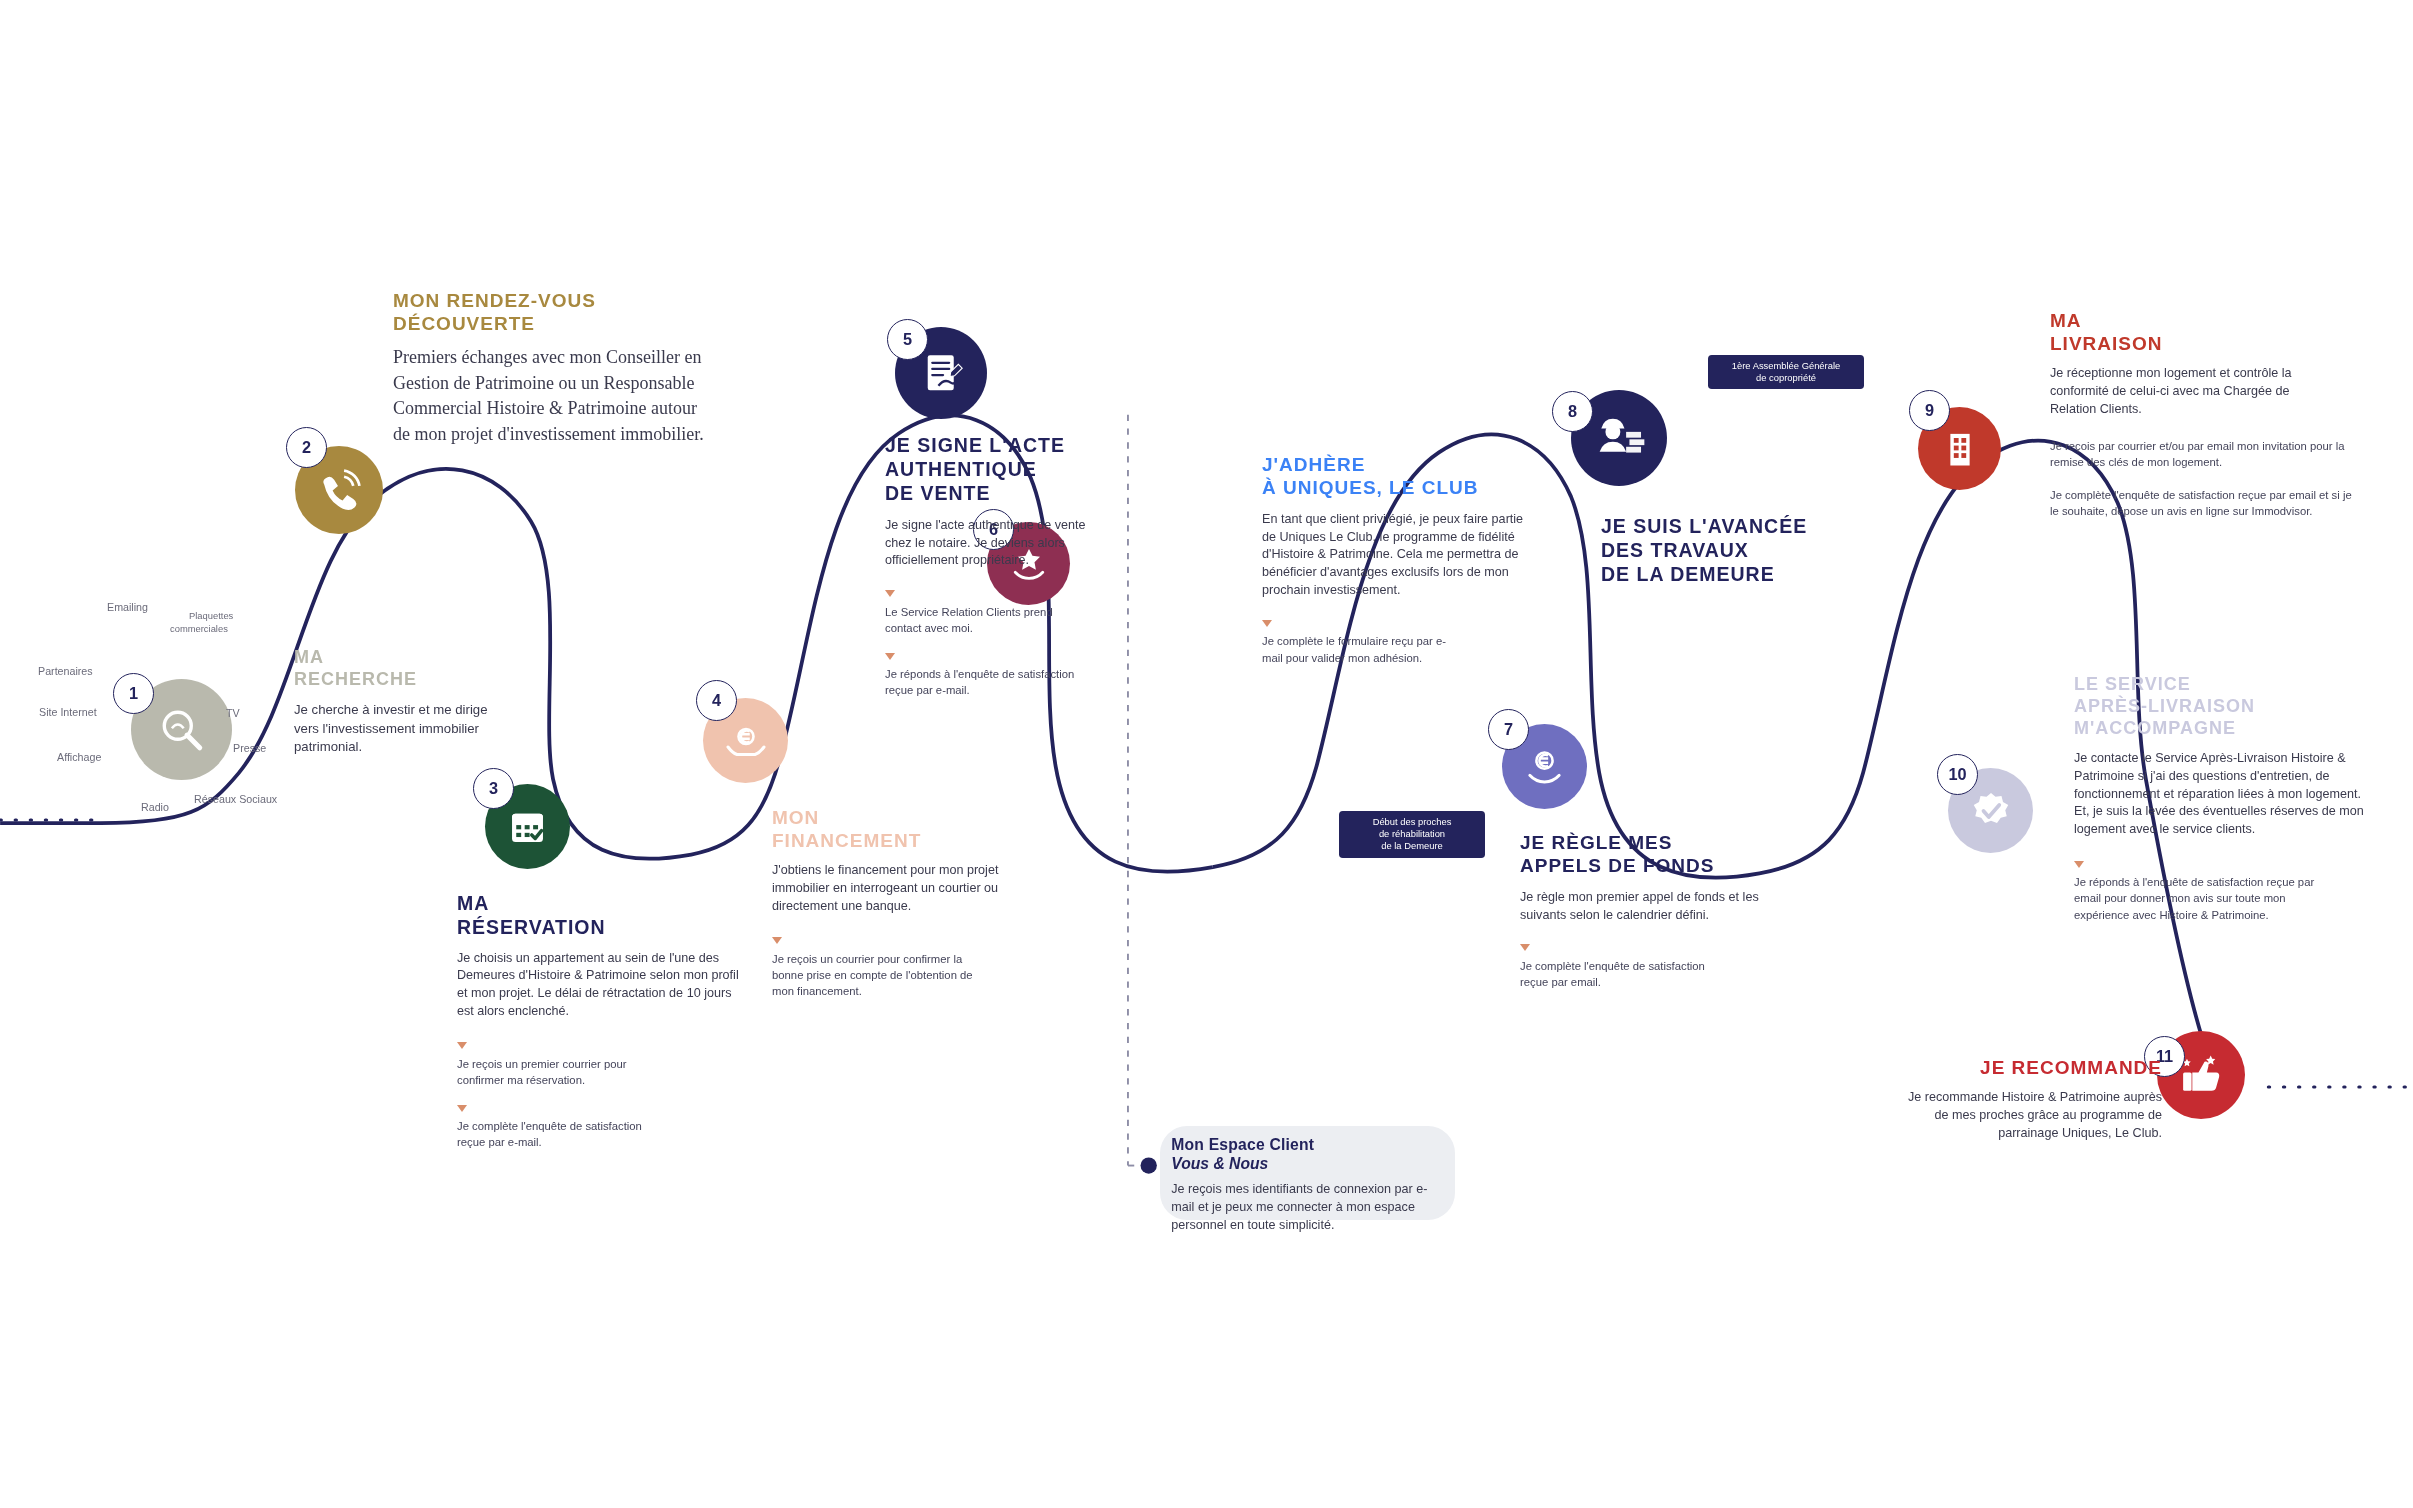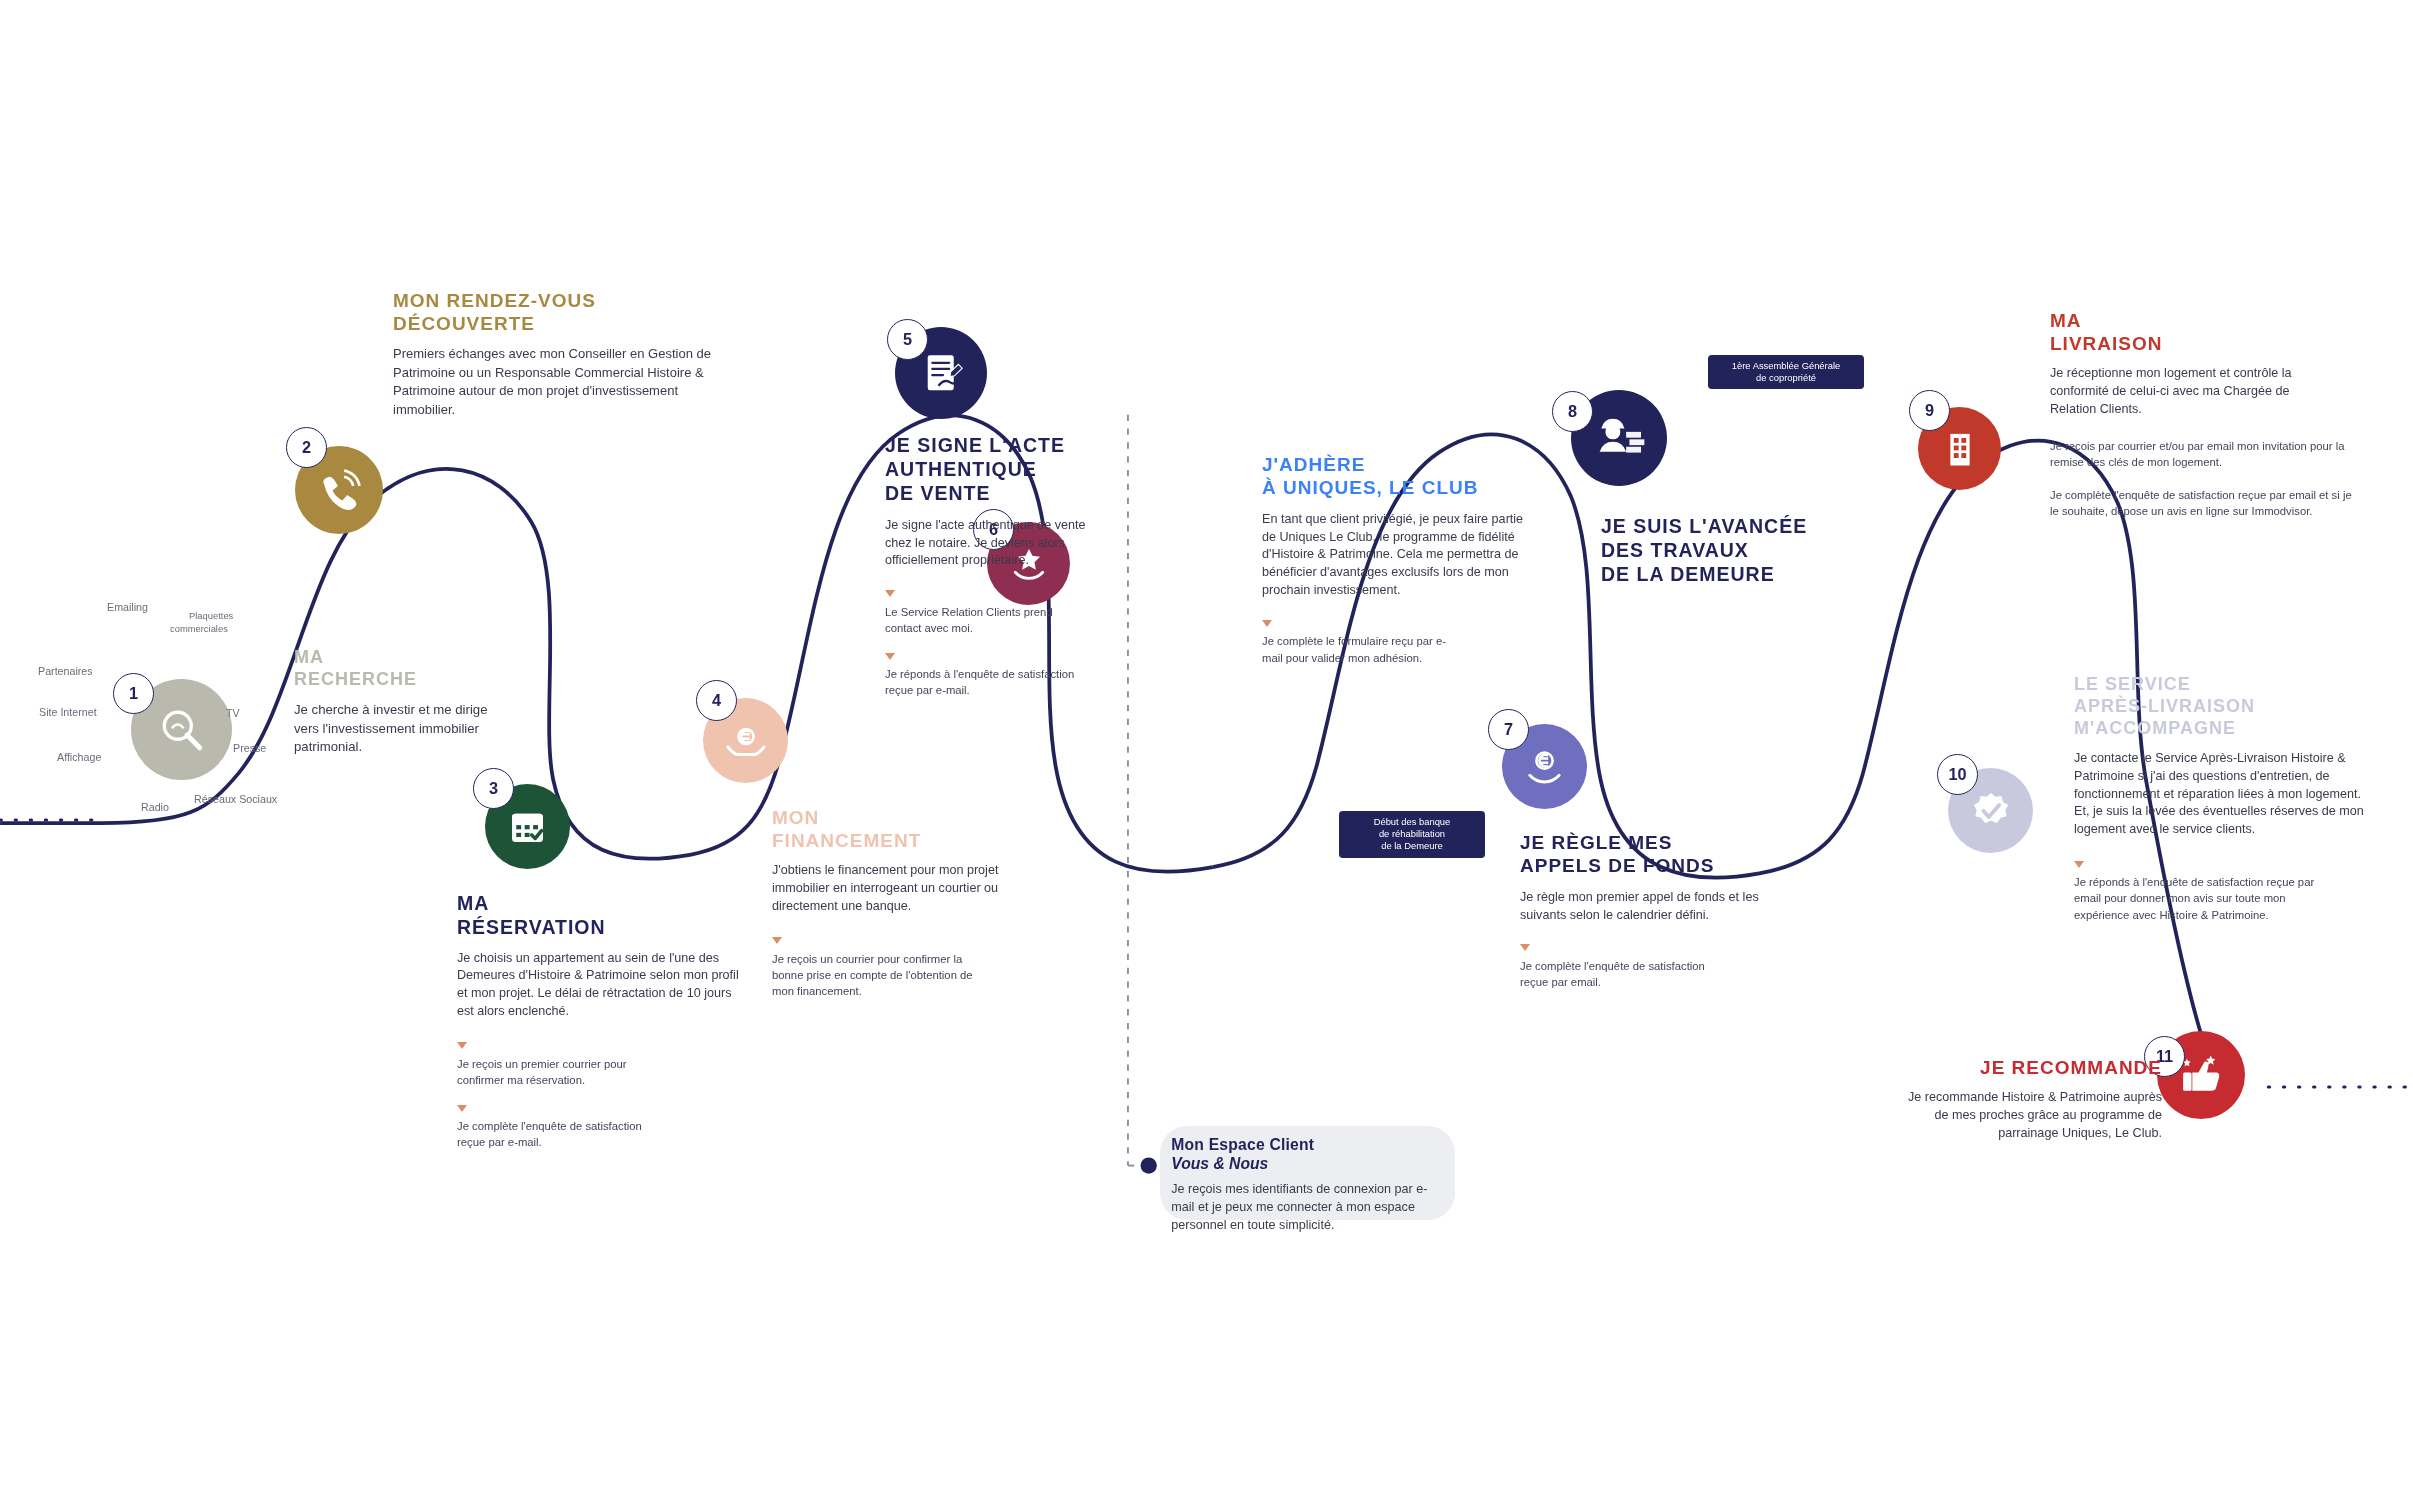--- a/index.html
+++ b/index.html
@@ -212,21 +212,21 @@
       <div>RECHERCHE</div>
     </div>
     <div class="body" style="font-size:13.2px;margin-top:10px;width:214px;">Je cherche à investir et me dirige vers l'investissement immobilier patrimonial.</div>
   </div>
 
   <div class="txt" style="left:393px;top:289px;width:327px;">
     <div class="title" style="font-size:19px;color:#a8893f;">
       <div>MON RENDEZ-VOUS</div>
       <div>DÉCOUVERTE</div>
     </div>
-    <div class="body" style="font-size:13px;margin-top:10px;width:321px;">Premiers échanges avec mon Conseiller en Gestion de Patrimoine ou un Responsable Commercial Histoire &amp; Patrimoine autour de mon projet d'investissement immobilier.</div>
+    <div class="body" style="font-size:18px;margin-top:10px;width:321px;font-family:Liberation Serif, serif;">Premiers échanges avec mon Conseiller en Gestion de Patrimoine ou un Responsable Commercial Histoire &amp; Patrimoine autour de mon projet d'investissement immobilier.</div>
   </div>
 
   <div class="txt" style="left:457px;top:892px;width:295px;">
     <div class="title" style="font-size:19.5px;color:#23235c;">
       <div>MA</div>
       <div>RÉSERVATION</div>
     </div>
     <div class="body" style="font-size:12.6px;margin-top:10px;width:286px;">Je choisis un appartement au sein de l'une des Demeures d'Histoire &amp; Patrimoine selon mon profil et mon projet. Le délai de rétractation de 10 jours est alors enclenché.</div>
     <div style="margin-top:21.4px;">
       <div class="tri"></div>
@@ -327,21 +327,21 @@
       <div class="tri"></div>
       <div class="sub" style="font-size:11.3px;margin-top:6.3px;width:251px;">Je réponds à l'enquête de satisfaction reçue par email pour donner mon avis sur toute mon expérience avec Histoire &amp; Patrimoine.</div>
     </div>
   </div>
 
   <div class="pill" style="left:1708px;top:355px;width:156px;font-size:9.4px;">
     <div>1ère Assemblée Générale</div>
     <div>de copropriété</div>
   </div>
   <div class="pill" style="left:1339px;top:811px;width:146px;font-size:9.4px;">
-    <div>Début des banque</div>
+    <div>Début des proches</div>
     <div>de réhabilitation</div>
     <div>de la Demeure</div>
   </div>
 
   <div class="client-box" style="left:1160px;top:1126px;width:295px;height:94px;border-radius:27px;">
     <div class="client-title">Mon Espace Client</div>
     <div class="client-sub">Vous &amp; Nous</div>
     <div class="client-body">Je reçois mes identifiants de connexion par e-mail et je peux me connecter à mon espace personnel en toute simplicité.</div>
   </div>
 

